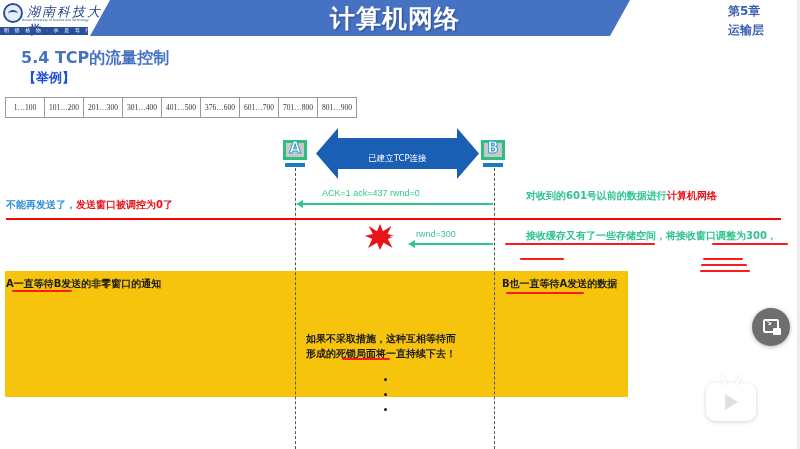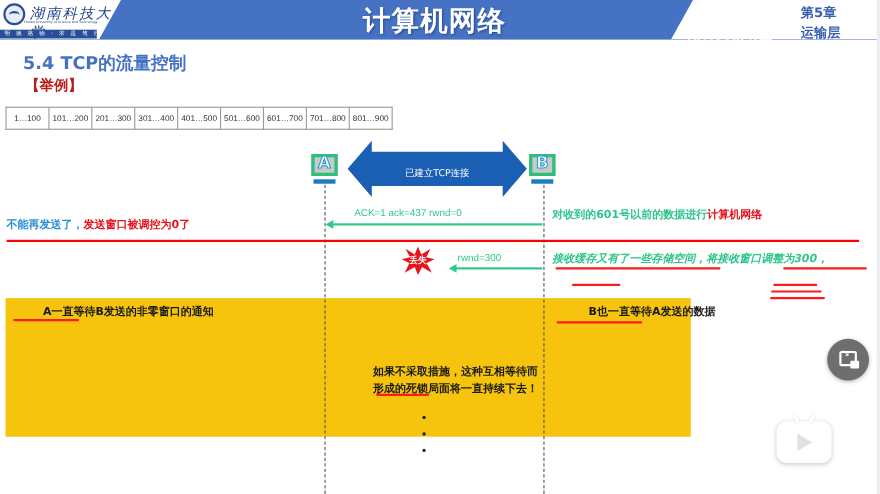--- a/index.html
+++ b/index.html
@@ -23,25 +23,25 @@
   .logo-motto-bar { position: absolute; left: 0; top: 27px; width: 88px; height: 8px; background: #2a4f9a; }
   .logo-motto { position: absolute; left: 4px; top: 27px; font-size: 5px; color: #ffffff; letter-spacing: 2px; }
   .course-title { position: absolute; left: 330px; top: 2px; font-size: 25px; font-weight: bold; color: #ffffff;
     letter-spacing: 1px; text-shadow: 1px 1px 2px #274a8c; }
   .chapter { position: absolute; left: 728px; top: 3px; font-size: 12px; font-weight: bold; color: #3a5fb0; }
   .watermark { position: absolute; left: 625px; top: 23px; font-size: 12px; font-weight: bold; color: rgba(255,255,255,0.85); letter-spacing: 1px; }
   .chapter-sub { position: absolute; left: 728px; top: 22px; font-size: 12px; font-weight: bold; color: #3a5fb0; }
 
   
   .section-title { position: absolute; left: 21px; top: 48px; font-size: 16px; font-weight: bold; color: #4672c4; }
-  .example-label { position: absolute; left: 23px; top: 69px; font-size: 13px; font-weight: bold; color: #b91c1c; }
+  .example-label { position: absolute; left: 23px; top: 69px; font-size: 13px; font-weight: bold; color: #1d4ed8; }
 
   
   .byte-table { position: absolute; left: 5px; top: 97px; border-collapse: collapse; }
-  .byte-table td { border: 1px solid #9a9a9a; height: 20px; font-family: Liberation Sans, sans-serif; font-size: 7.5px;
+  .byte-table td { border: 1px solid #9a9a9a; height: 20px; font-family: Liberation Serif, serif; font-size: 7.5px;
     color: #333333; text-align: center; padding: 0 1px; width: 39px; }
 
   
   .host { position: absolute; width: 24px; height: 36px; }
   .host-screen { position: absolute; left: 0; top: 0; width: 24px; height: 20px; background: #c9c9c9; border: 3px solid #2fbf7d; }
   .host-letter { position: absolute; left: 0; top: 0; width: 24px; height: 20px; text-align: center; font-size: 15px;
     font-weight: bold; color: #ffffff; line-height: 16px; -webkit-text-stroke: 1px #2a9dd0; }
   .host-base { position: absolute; left: 2px; top: 23px; width: 20px; height: 4px; background: #1c7cc0; }
 
   .conn-arrow { position: absolute; left: 316px; top: 128px; width: 163px; height: 51px; background: #1b5fb4;
@@ -52,34 +52,34 @@
   
   .timeline { position: absolute; top: 168px; height: 281px; width: 0; border-left: 1px dashed #555555; }
 
   
   .msg-line { position: absolute; height: 2px; background: #2fc98a; }
   .msg-head { position: absolute; width: 0; height: 0; border-top: 4px solid transparent; border-bottom: 4px solid transparent;
     border-right: 7px solid #2fc98a; }
   .msg-label { position: absolute; font-family: "Liberation Sans", sans-serif; font-size: 9px; color: #2fc98a; white-space: nowrap; }
 
   .note { position: absolute; font-size: 10px; font-weight: bold; white-space: nowrap; line-height: 15px; }
-  .teal { color: #2ec48c; }
+  .teal { color: #2ec48c; margin-left: 24px; }
   .red { color: #e8101a; }
   .blue { color: #2a8fd8; }
 
   .red-rule { position: absolute; height: 2px; background: #ff0000; }
   .red-under { position: absolute; height: 2px; background: #ff1a1a; border-radius: 1px; }
 
   .burst { position: absolute; left: 365px; top: 224px; width: 30px; height: 26px; background: #e8141c;
     clip-path: polygon(50% 0, 60% 28%, 88% 8%, 75% 38%, 100% 45%, 76% 58%, 92% 92%, 62% 72%, 50% 100%, 40% 72%, 10% 92%, 24% 58%, 0 45%, 26% 38%, 12% 8%, 40% 28%); }
-  .burst-text { position: absolute; left: 367px; top: 231px; width: 26px; text-align: center; font-size: 8px; font-weight: bold; color: #ffffff; }
+  .burst-text { position: absolute; left: 385px; top: 231px; width: 26px; text-align: center; font-size: 8px; font-weight: bold; color: #ffffff; }
 
   
   .yellow { position: absolute; left: 5px; top: 271px; width: 623px; height: 126px; background: #f6c40c; }
-  .yellow-text { position: absolute; font-size: 10px; font-weight: bold; color: #1a1a1a; white-space: nowrap; line-height: 15px; padding-left: 33px; }
+  .yellow-text { position: absolute; font-size: 10px; font-weight: bold; color: #1a1a1a; white-space: nowrap; line-height: 15px; }
   .dot { position: absolute; width: 3px; height: 3px; border-radius: 50%; background: #1a1a1a; }
 
   
   .pip-btn { position: absolute; left: 752px; top: 308px; width: 38px; height: 38px; border-radius: 50%; background: #6e6e6e;
     box-shadow: 0 1px 4px rgba(0,0,0,0.3); }
   .pip-icon { position: absolute; left: 11px; top: 11px; width: 16px; height: 14px; border: 2px solid #ffffff; border-radius: 2px; }
   .pip-icon::after { content: ""; position: absolute; right: -4px; bottom: -4px; width: 8px; height: 7px; background: #ffffff; border-radius: 1px; }
   .pip-icon::before { content: "\2198"; position: absolute; left: 0; top: -4px; font-size: 9px; color: #ffffff; }
   .tv-btn { position: absolute; left: 706px; top: 383px; width: 50px; height: 38px; border-radius: 9px; background: #ffffff;
     box-shadow: 0 1px 4px rgba(0,0,0,0.18); }
@@ -114,21 +114,21 @@
 <div class="example-label">【举例】</div>
 
 <table class="byte-table">
   <tbody>
       <tr>
     <td>1…100</td>
     <td>101…200</td>
     <td>201…300</td>
     <td>301…400</td>
     <td>401…500</td>
-    <td>501…600</td>
+    <td>376…600</td>
     <td>601…700</td>
     <td>701…800</td>
     <td>801…900</td>
   </tr>
 </tbody>
   </table>
 
 <div class="yellow"></div>
 
 <div class="timeline" style="left:295px;"></div>
@@ -163,21 +163,21 @@
 </div>
 
 <div class="red-rule" style="left:6px; top:218px; width:775px;"></div>
 
 <div class="msg-label" style="left:416px; top:229px;">rwnd=300</div>
 <div class="msg-line" style="left:414px; top:243px; width:79px;"></div>
 <div class="msg-head" style="left:408px; top:240px;"></div>
 <div class="burst"></div>
 <div class="burst-text">丢失</div>
 
-<div class="note teal" style="left:502px; top:228px;font-style:italic;">
+<div class="note teal" style="left:502px; top:228px;">
   <div>接收缓存又有了一些存储空间，将接收窗口调整为300，</div>
 </div>
 <div class="red-under" style="left:505px; top:243px; width:150px;"></div>
 <div class="red-under" style="left:712px; top:243px; width:76px;"></div>
 <div class="red-under" style="left:520px; top:258px; width:44px;"></div>
 <div class="red-under" style="left:703px; top:258px; width:40px;"></div>
 <div class="red-under" style="left:701px; top:264px; width:46px;"></div>
 <div class="red-under" style="left:700px; top:270px; width:50px;"></div>
 
 <div class="yellow-text" style="left:6px; top:276px;">A一直等待B发送的非零窗口的通知</div>

